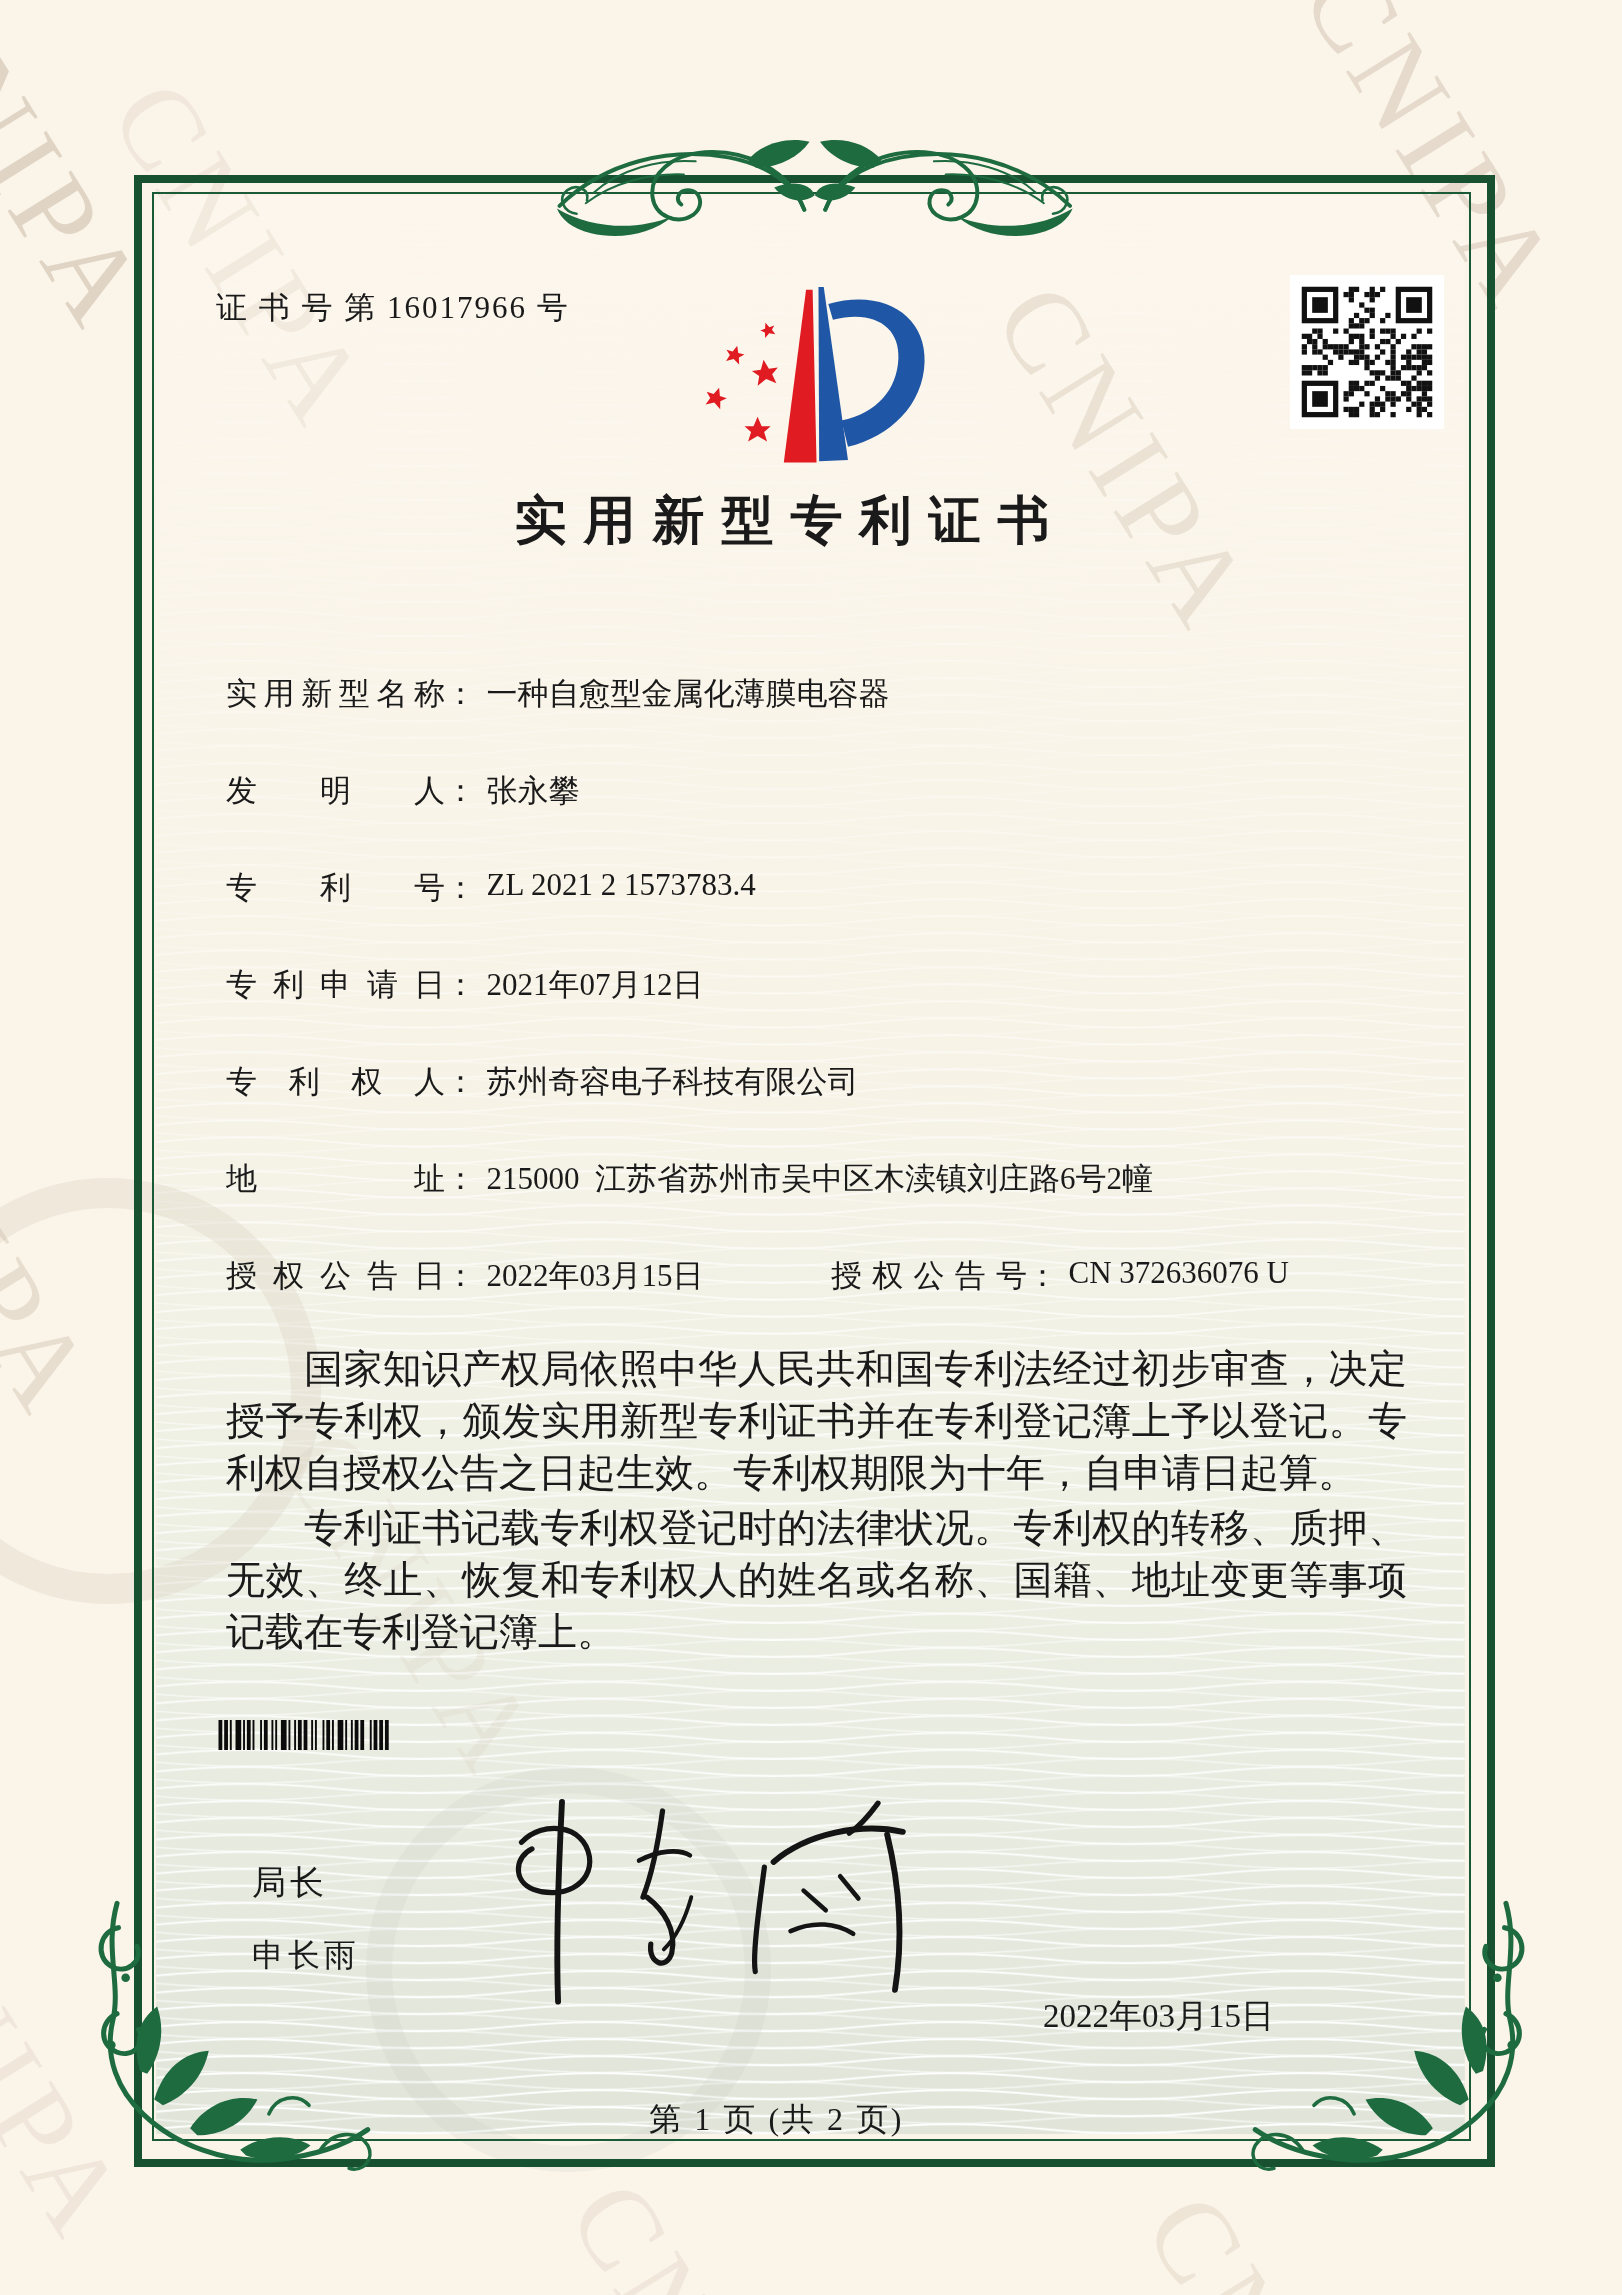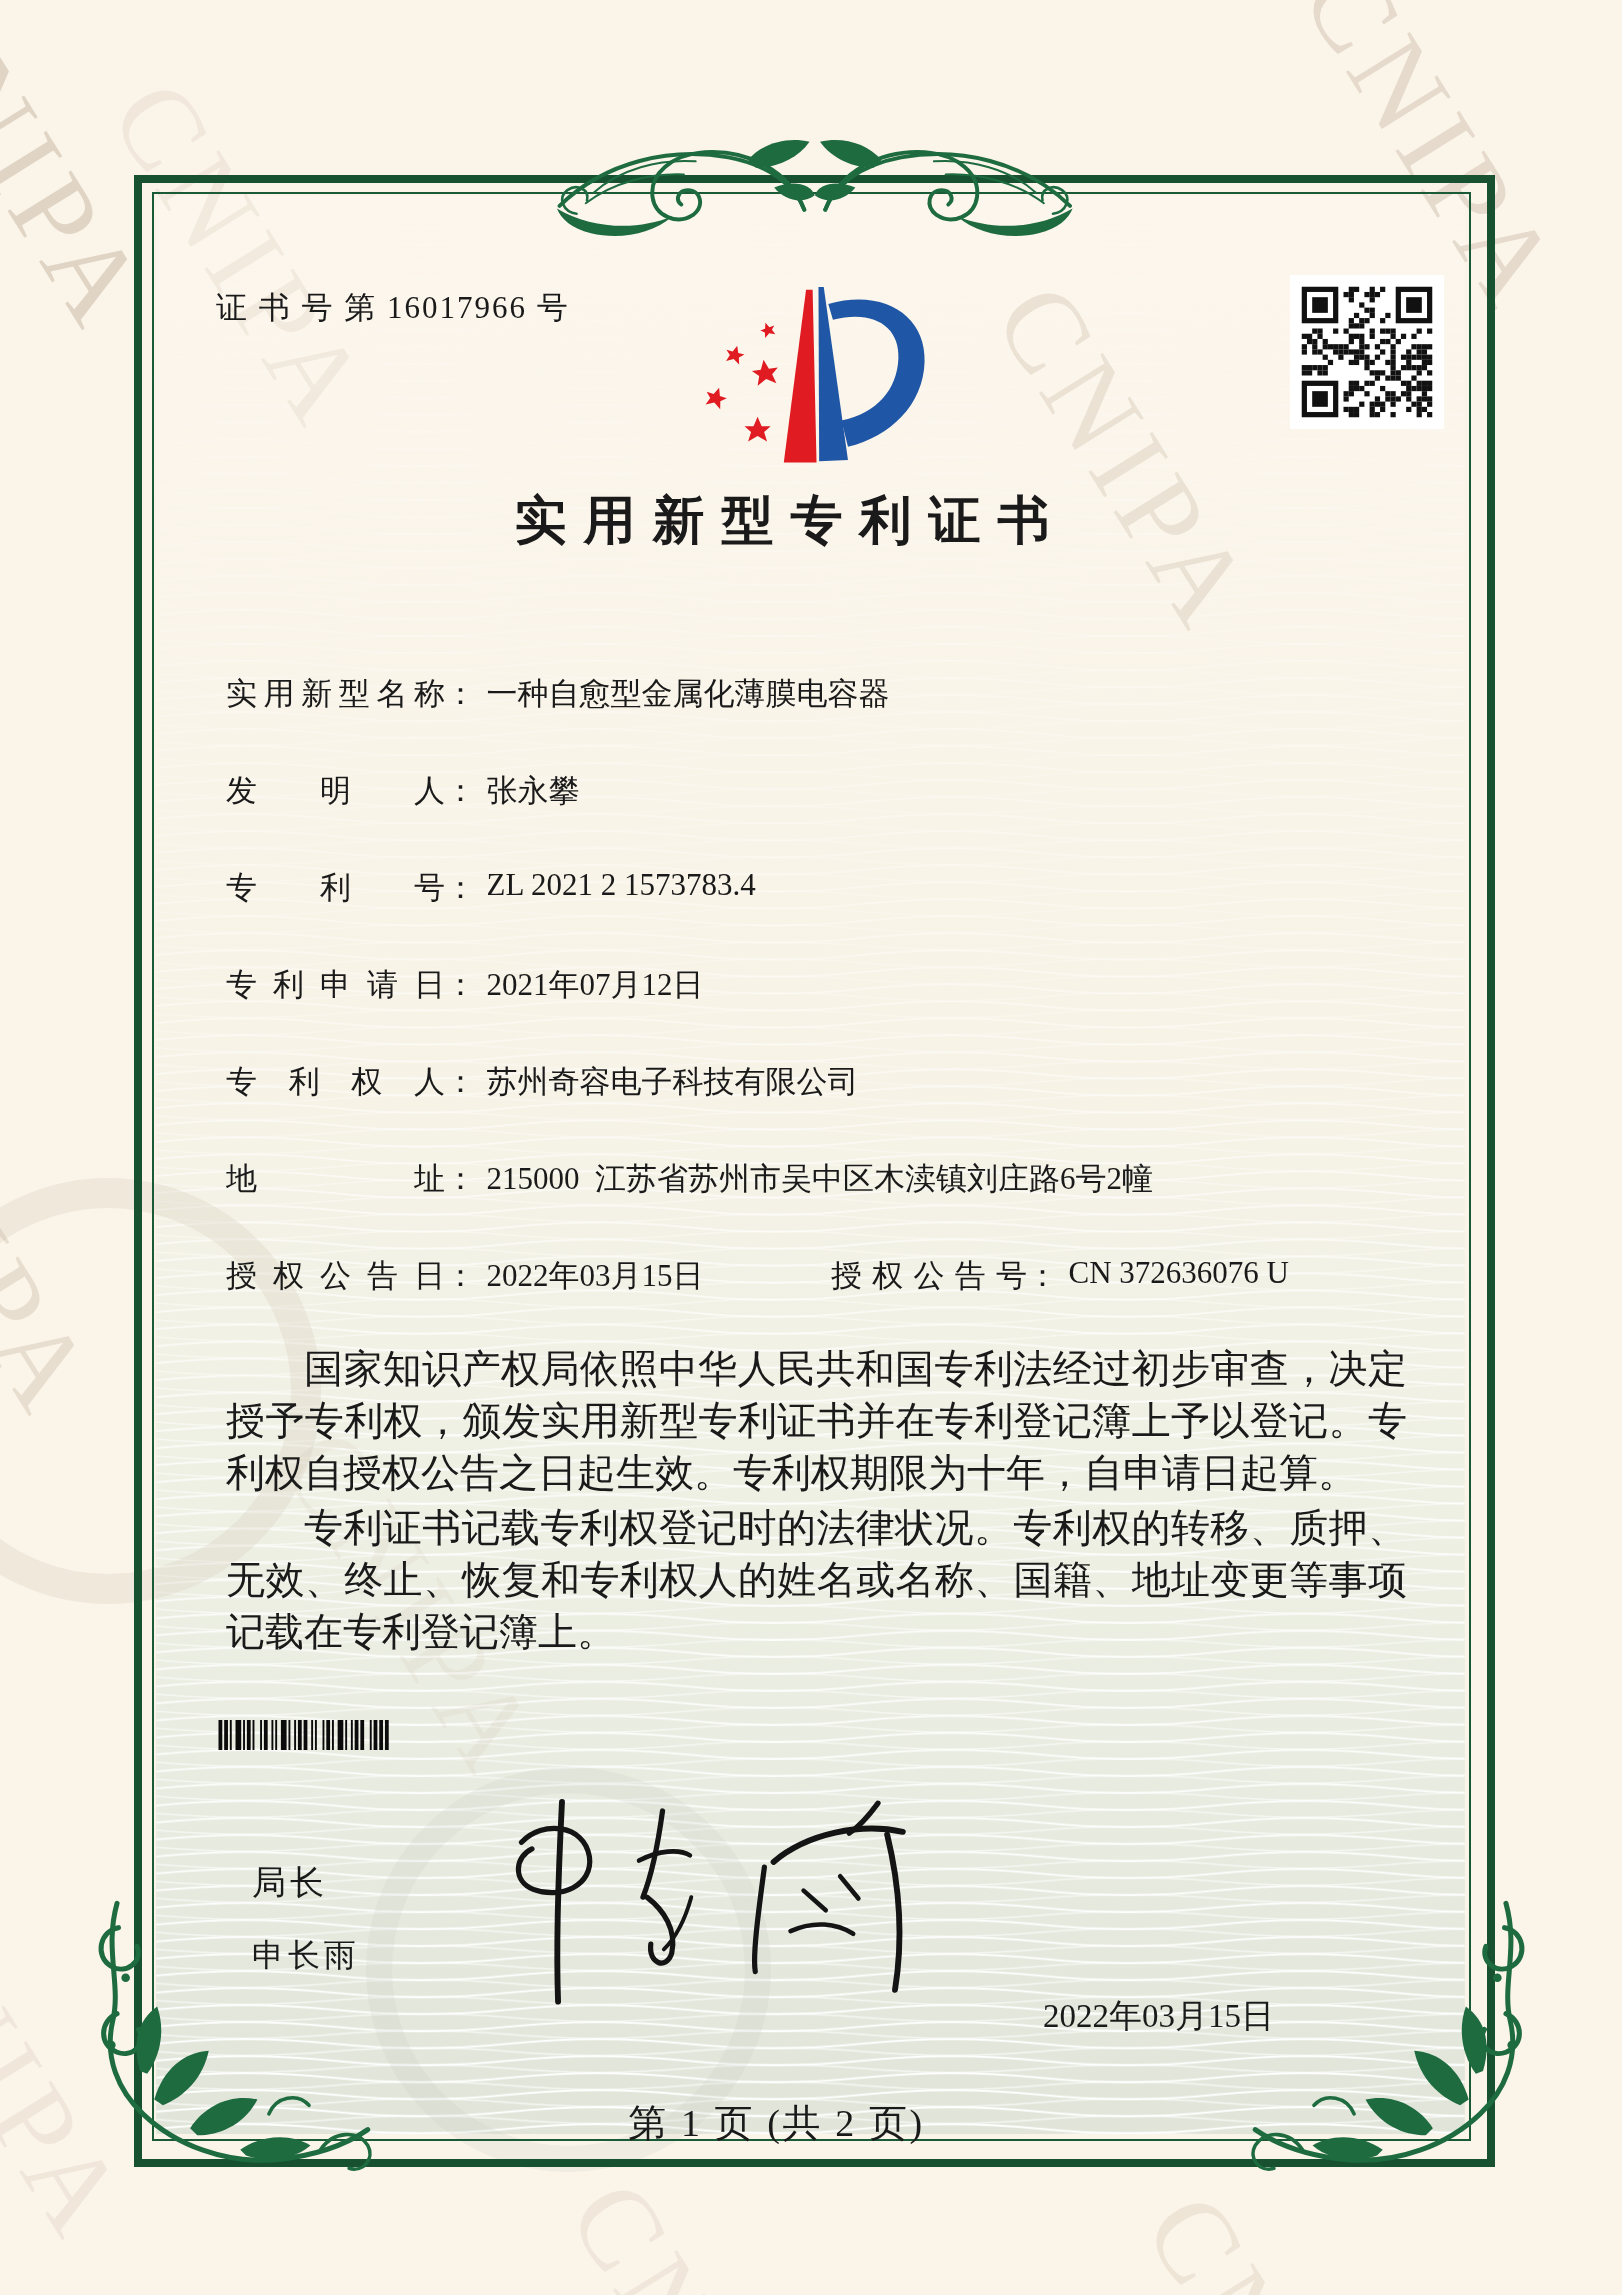--- a/index.html
+++ b/index.html
@@ -39,21 +39,21 @@
   .paras{position:absolute;left:226px;top:1343px;width:1181px;font-size:39px;
       line-height:52px;text-align:justify;}
   .paras p{margin:0;text-indent:2em;}
   .paras p + p{margin-top:2.6px;}
 
   .barcode{position:absolute;left:218px;top:1720px;}
   .signer-role{position:absolute;left:252px;top:1860px;font-size:34px;letter-spacing:3.9px;text-align:right;}
   .signer-name{position:absolute;left:252px;top:1934px;font-size:32px;letter-spacing:3.9px;}
   .signature{position:absolute;left:491px;top:1794px;}
   .issue-date{position:absolute;left:1008px;top:1994px;width:301px;text-align:center;font-size:33px;}
-  .page-info{position:absolute;left:554px;top:2098px;width:445px;text-align:center;font-size:38px;letter-spacing:2.6px;}
+  .page-info{position:absolute;left:554px;top:2098px;width:445px;text-align:center;font-size:32px;letter-spacing:2.6px;}
 
   .bottom-strip{position:absolute;left:640px;top:2183px;width:288px;height:60px;background:#ffffff;z-index:6;}
   .bottom-note{position:absolute;left:0;top:14.4px;width:288px;text-align:center;
       font-size:28px;letter-spacing:3.3px;}
 </style>
 </head>
 <body>
 
 <div class="page">
 

